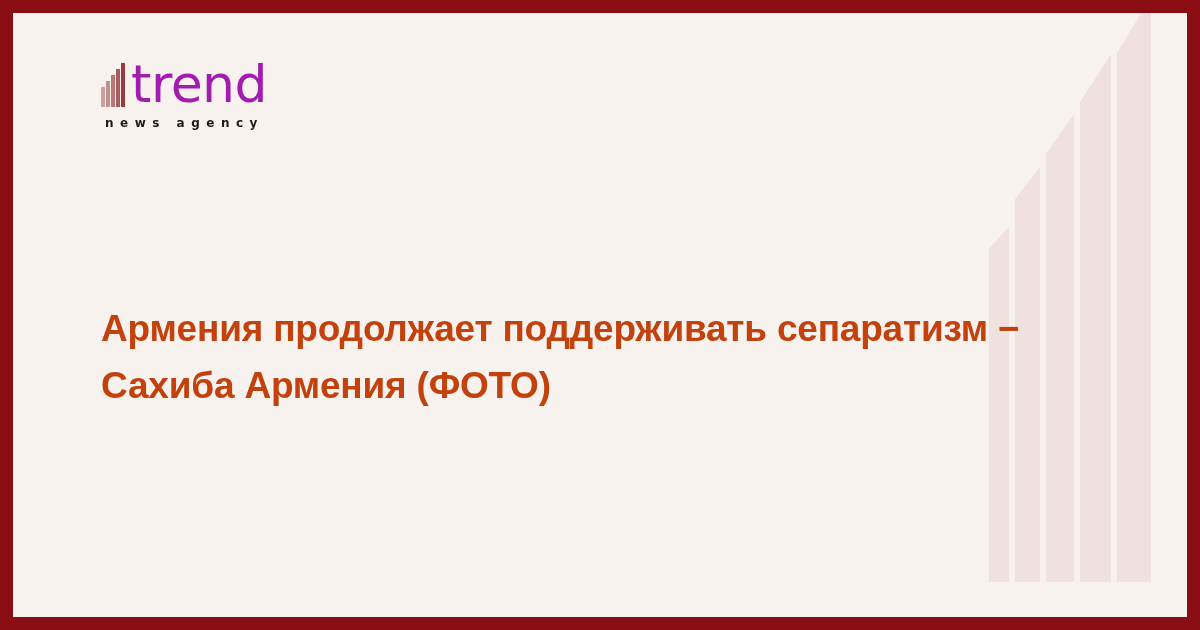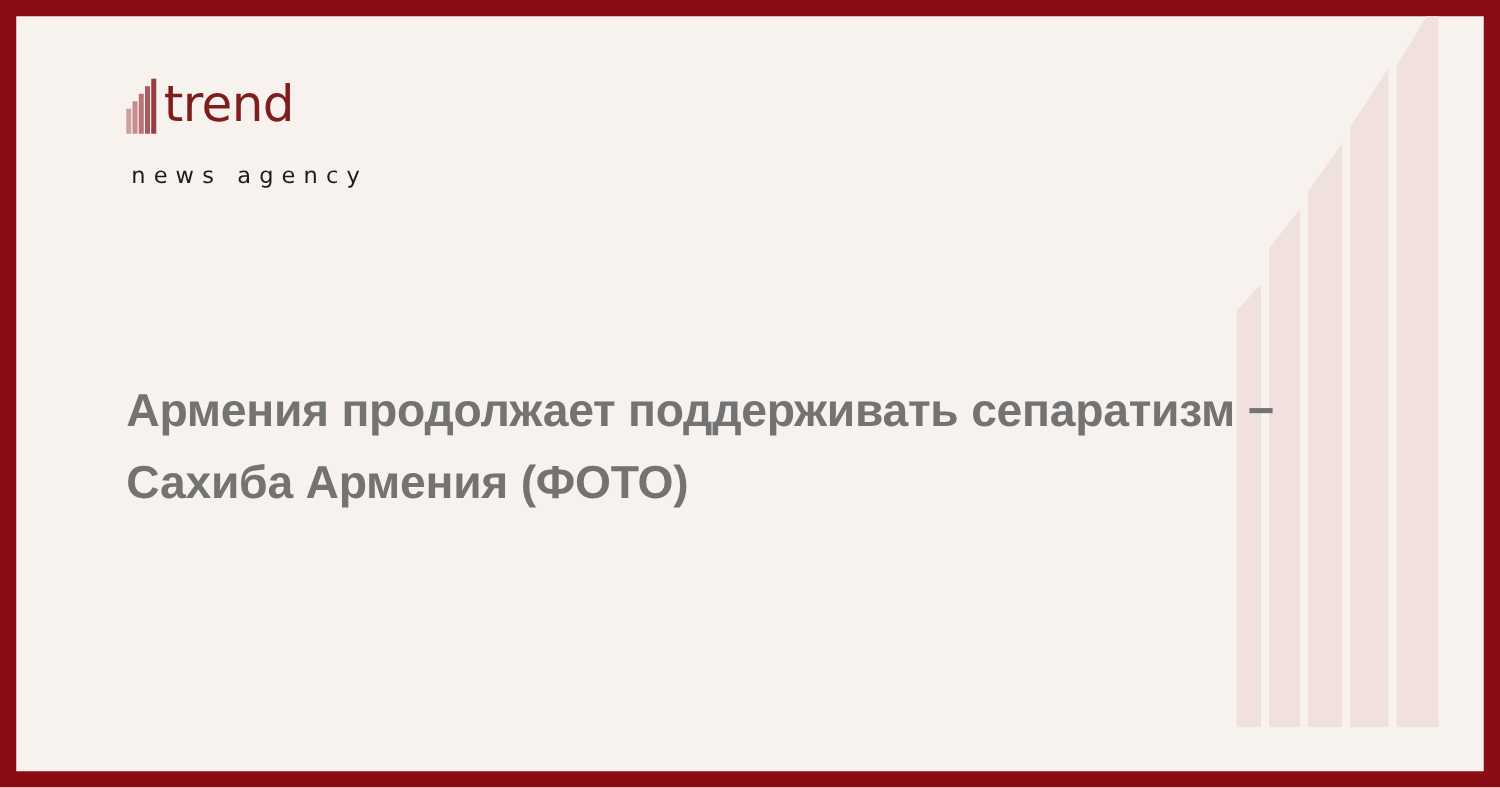--- a/index.html
+++ b/index.html
@@ -54,48 +54,48 @@
     height: 48px;
     margin-right: 2px;
   }
   .mark-bar {
     position: absolute;
     bottom: 0;
     width: 4px;
   }
   .logo-word {
     font-family: "DejaVu Sans", "Liberation Sans", sans-serif;
-    font-size: 40px;
+    font-size: 52px;
     line-height: 46px;
     font-weight: 400;
-    color: #7f1d1d;
+    color: #a21caf;
     letter-spacing: -0.5px;
   }
   .logo-sub {
-    margin-top: 23px;
+    margin-top: 9px;
     margin-left: 4px;
     font-family: "DejaVu Sans", "Liberation Sans", sans-serif;
-    font-size: 18px;
-    font-weight: 400;
+    font-size: 12px;
+    font-weight: 700;
     color: #1b1b1b;
     letter-spacing: 6.5px;
   }
 
   
   .headline {
     position: absolute;
     left: 88px;
     top: 262px;
     width: 1000px;
     z-index: 2;
     font-family: "Liberation Sans", "DejaVu Sans", sans-serif;
     font-size: 37px;
     font-weight: 700;
     line-height: 57px;
-    color: #737373;
+    color: #c2410c;
     letter-spacing: -0.2px;
   }
   .headline-line { display: block; white-space: nowrap; }
 </style>
 </head>
 <body>
 
 <div id="card">
 
   <div class="watermark" id="watermark">

